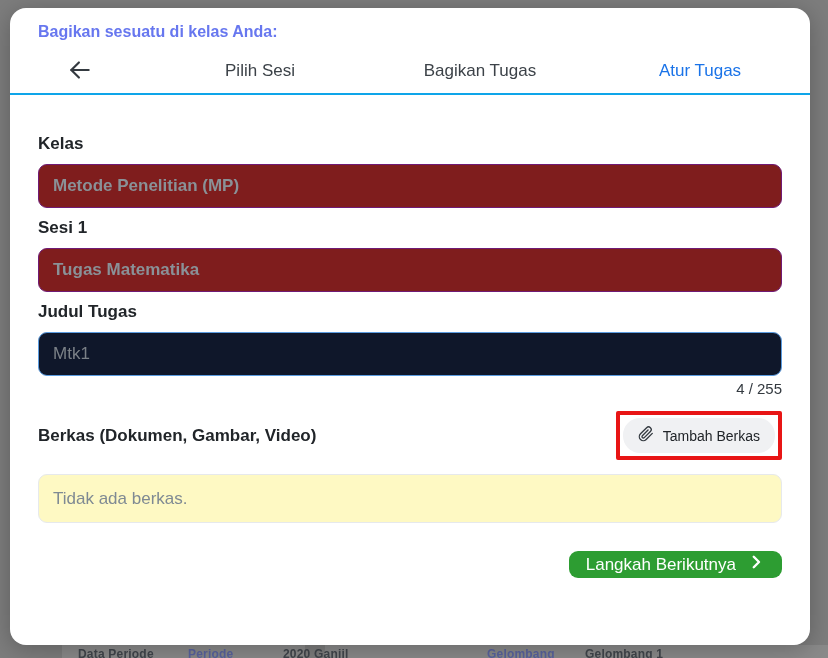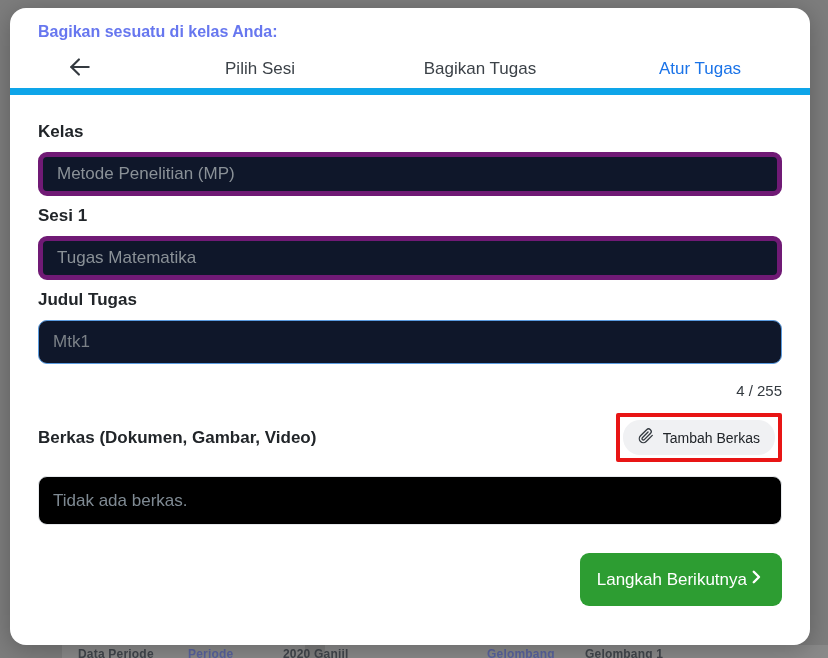--- a/index.html
+++ b/index.html
@@ -30,87 +30,87 @@
     background: #ffffff; border-radius: 16px;
     box-shadow: 0 4px 24px rgba(0,0,0,.25);
   }
   .modal-title {
     margin: 15px 28px 0 28px;
     font-size: 16px; font-weight: 700; color: #6777ef;
   }
   .tab-row {
     display: grid; grid-template-columns: 140px 1fr 1fr 1fr;
     align-items: center; height: 46px; margin-top: 8px;
-    border-bottom: 7px solid #0ea5e9;
+    border-bottom: 2px solid #0ea5e9;
   }
   .back-btn {
     justify-self: center; width: 34px; height: 34px;
     display: flex; align-items: center; justify-content: center;
     cursor: pointer; background: none; border: none;
   }
   .tab {
     text-align: center; font-size: 17px; color: #3c4248; cursor: pointer;
     background: none; border: none; font-family: inherit;
   }
   .tab.active { color: #1a73e8; }
 
   .modal-body { padding: 0 28px; }
 
   .field-label {
     font-size: 17px; font-weight: 700; color: #212529;
     margin-top: 10px;
   }
-  .field-label.first { margin-top: 27px; }
+  .field-label.first { margin-top: 39px; }
 
   .text-input {
     width: 100%; height: 44px; margin-top: 10px;
     border-radius: 9px; padding: 0 14px;
     font-size: 17px; font-family: inherit;
     outline: none;
   }
   .text-input:disabled {
-    background: #0f172a; border: 5px solid #701a75; color: #8a9197;
-    -webkit-text-fill-color: #8a9197; opacity: 1;
+    background: #7f1d1d; border: 1px solid #701a75; color: #8a9197;
+    -webkit-text-fill-color: #8a9197; opacity: 1; font-weight: bold;
   }
   .text-input.editable {
     background: #0f172a; border: 1.5px solid #5b9ce0; color: #7b8187;
   }
 
   .char-counter {
-    margin-top: 18px; text-align: right;
+    margin-top: 4px; text-align: right;
     font-size: 15px; color: #343a40;
   }
 
   .berkas-row {
     display: flex; align-items: center; justify-content: space-between;
     margin-top: 14px;
   }
   .berkas-row .field-label { margin-top: 0; }
   .red-annotation {
     border: 4px solid #e81515; padding: 3px; border-radius: 2px;
   }
   .add-file-btn {
     display: flex; align-items: center; gap: 9px;
     background: #f0f1f3; border: none; border-radius: 17px;
     padding: 8px 15px; font-size: 14px; color: #212529;
     font-family: inherit; cursor: pointer;
   }
 
   .file-box {
     margin-top: 14px; height: 49px;
-    border: 1px solid #e6e9ec; border-radius: 9px; background: #000000;
+    border: 1px solid #e6e9ec; border-radius: 9px; background: #fef9c3;
     display: flex; align-items: center; padding: 0 14px;
     font-size: 17px; color: #7f8a93;
   }
 
   .actions { display: flex; justify-content: flex-end; margin-top: 28px; }
   .next-btn {
-    display: flex; align-items: center; 
+    display: flex; align-items: center; gap: 11px;
     background: #2d9d32; color: #ffffff; border: none; border-radius: 9px;
-    padding: 15px 17px; font-size: 17px; font-weight: 500;
+    padding: 2px 17px; font-size: 17px; font-weight: 500;
     font-family: inherit; cursor: pointer;
   }
 </style>
 </head>
 <body>
 
 <div class="backdrop-strip">
   <div class="bg-panel sidebar"></div>
   <div class="bg-panel main"></div>
   <span class="bg-text" style="left:78px">Data Periode</span>

